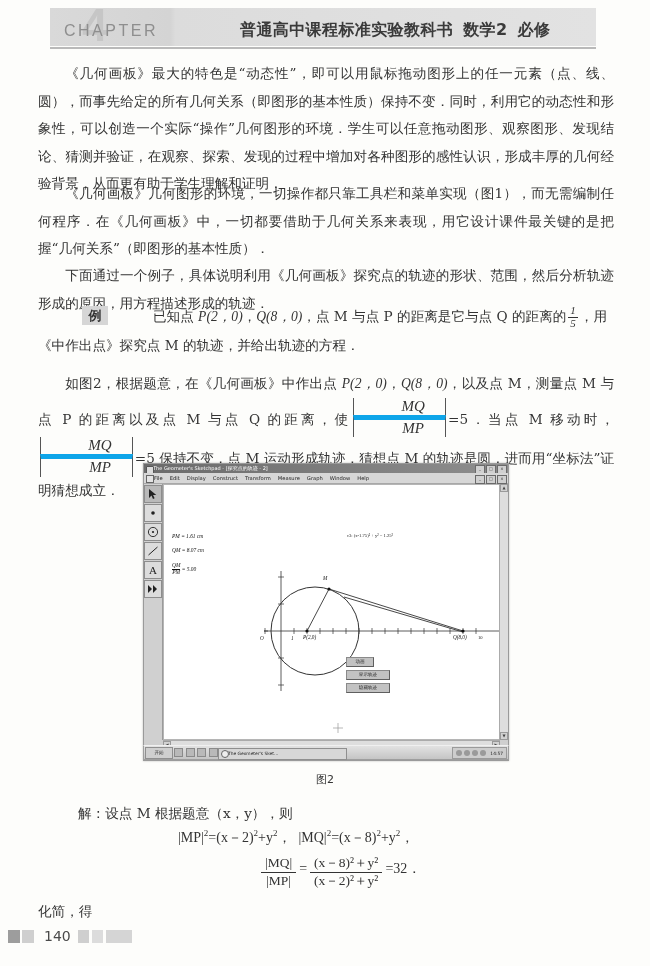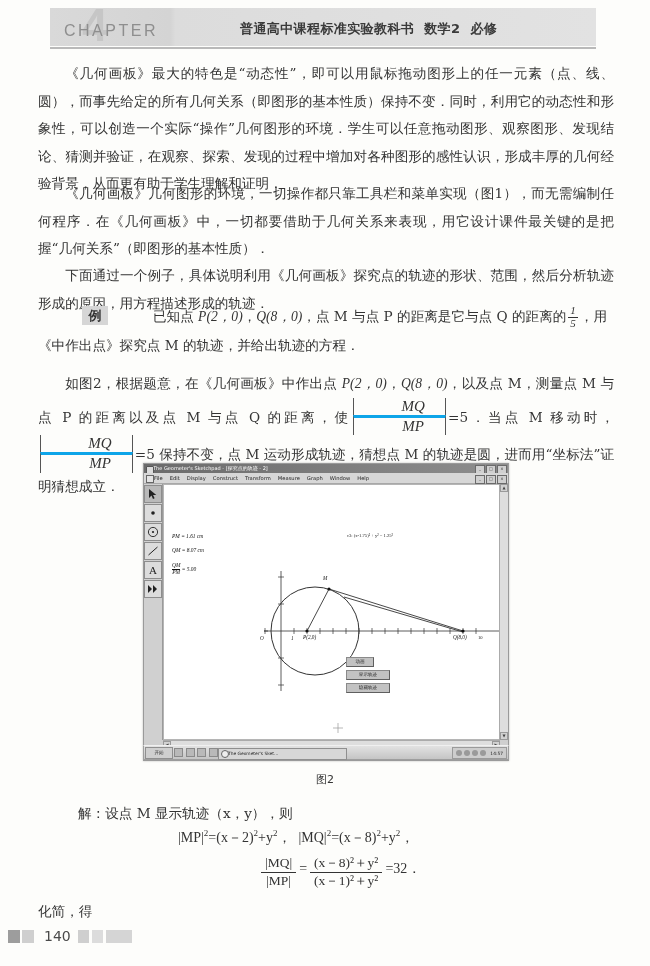--- a/index.html
+++ b/index.html
@@ -21,21 +21,21 @@
     font-size:46px;font-weight:bold;color:#c6c6c6;
     font-family:"Liberation Sans",sans-serif;line-height:1;
   }
   .runhead .chapword{
     position:absolute;left:14px;top:14px;
     font-size:16px;letter-spacing:2.5px;color:#8e8e8e;
     font-family:"Liberation Sans",sans-serif;
   }
   .runhead .bookline{
     position:absolute;left:190px;top:12px;
-    font-size:13px;font-weight:bold;color:#3a3a3a;
+    font-size:16px;font-weight:bold;color:#3a3a3a;
     font-family:"DejaVu Sans",sans-serif;
     letter-spacing:.4px;
   }
   .runhead .bookline .sp{display:inline-block;width:10px;}
   .rule-under{
     position:absolute;left:50px;top:47px;width:546px;height:2px;
     background:#b9b9b9;
   }
   
   .para{
@@ -54,21 +54,21 @@
     margin:0 2px;font-family:"Liberation Serif",serif;font-style:italic;
   }
   .frac .num{display:block;padding:0 2px;}
   .frac .den{display:block;border-top:1px solid #333;padding:0 2px;}
   .absfrac{
     display:inline-block;vertical-align:-0.6em;
     text-align:center;font-size:15px;line-height:1.15;margin:0 2px;
     font-family:"Liberation Serif",serif;font-style:italic;
   }
   .absfrac .num{display:block;padding:0 3px;}
-  .absfrac .den{display:block;border-top:3px solid #0ea5e9;padding:0 21px;text-align:right;}
+  .absfrac .den{display:block;border-top:5px solid #0ea5e9;padding:0 21px;text-align:right;}
   .bar{border-left:1px solid #555;border-right:1px solid #555;padding:0 2px;}
   
   .ex-tag{
     position:absolute;left:82px;top:306px;
     width:26px;height:19px;background:#d6d6d6;
     font-size:13px;font-weight:bold;color:#333;
     text-align:center;line-height:19px;
     font-family:"DejaVu Sans",sans-serif;
   }
   
@@ -420,28 +420,28 @@
     <i></i>
     <i></i>
     <i></i>
     <i></i>
     <span class="clock">14:57</span>
   </div>
 </div>
 
 <div class="caption" style="top:772px;">图2</div>
 
-<div class="para" style="left:78px;width:540px;top:800px;">解：设点 M 显示轨迹（x，y），则</div>
+<div class="para" style="left:78px;width:540px;top:800px;">解：设点 M 根据题意（x，y），则</div>
 
 <div class="dmath" style="left:178px;top:828px;">
   <span>|MP|</span><span class="sup">2</span><span>=(x－2)</span><span class="sup">2</span><span>+y</span><span class="sup">2</span><span>，</span>&nbsp;&nbsp;<span>|MQ|</span><span class="sup">2</span><span>=(x－8)</span><span class="sup">2</span><span>+y</span><span class="sup">2</span><span>，</span>
 </div>
 
 <div class="dmath" style="left:258px;top:855px;">
-  <span class="bigfrac"><span class="n">|MQ|</span><span class="d">|MP|</span></span><span>=</span><span class="bigfrac"><span class="n">(x－8)²＋y²</span><span class="d">(x－1)²＋y²</span></span><span>=32．</span>
+  <span class="bigfrac"><span class="n">|MQ|</span><span class="d">|MP|</span></span><span>=</span><span class="bigfrac"><span class="n">(x－8)²＋y²</span><span class="d">(x－2)²＋y²</span></span><span>=32．</span>
 </div>
 
 <div class="para" style="left:38px;width:576px;top:898px;">化简，得</div>
 
 <div class="footer">
   <div class="fblk" style="left:8px;width:12px;background:#9d9d9d;"></div>
   <div class="fblk" style="left:22px;width:12px;background:#cfcfcf;"></div>
   <div class="fblk" style="left:36px;width:0px;"></div>
   <div class="pagenum">140</div>
   <div class="fblk" style="left:78px;width:11px;background:#cfcfcf;"></div>

